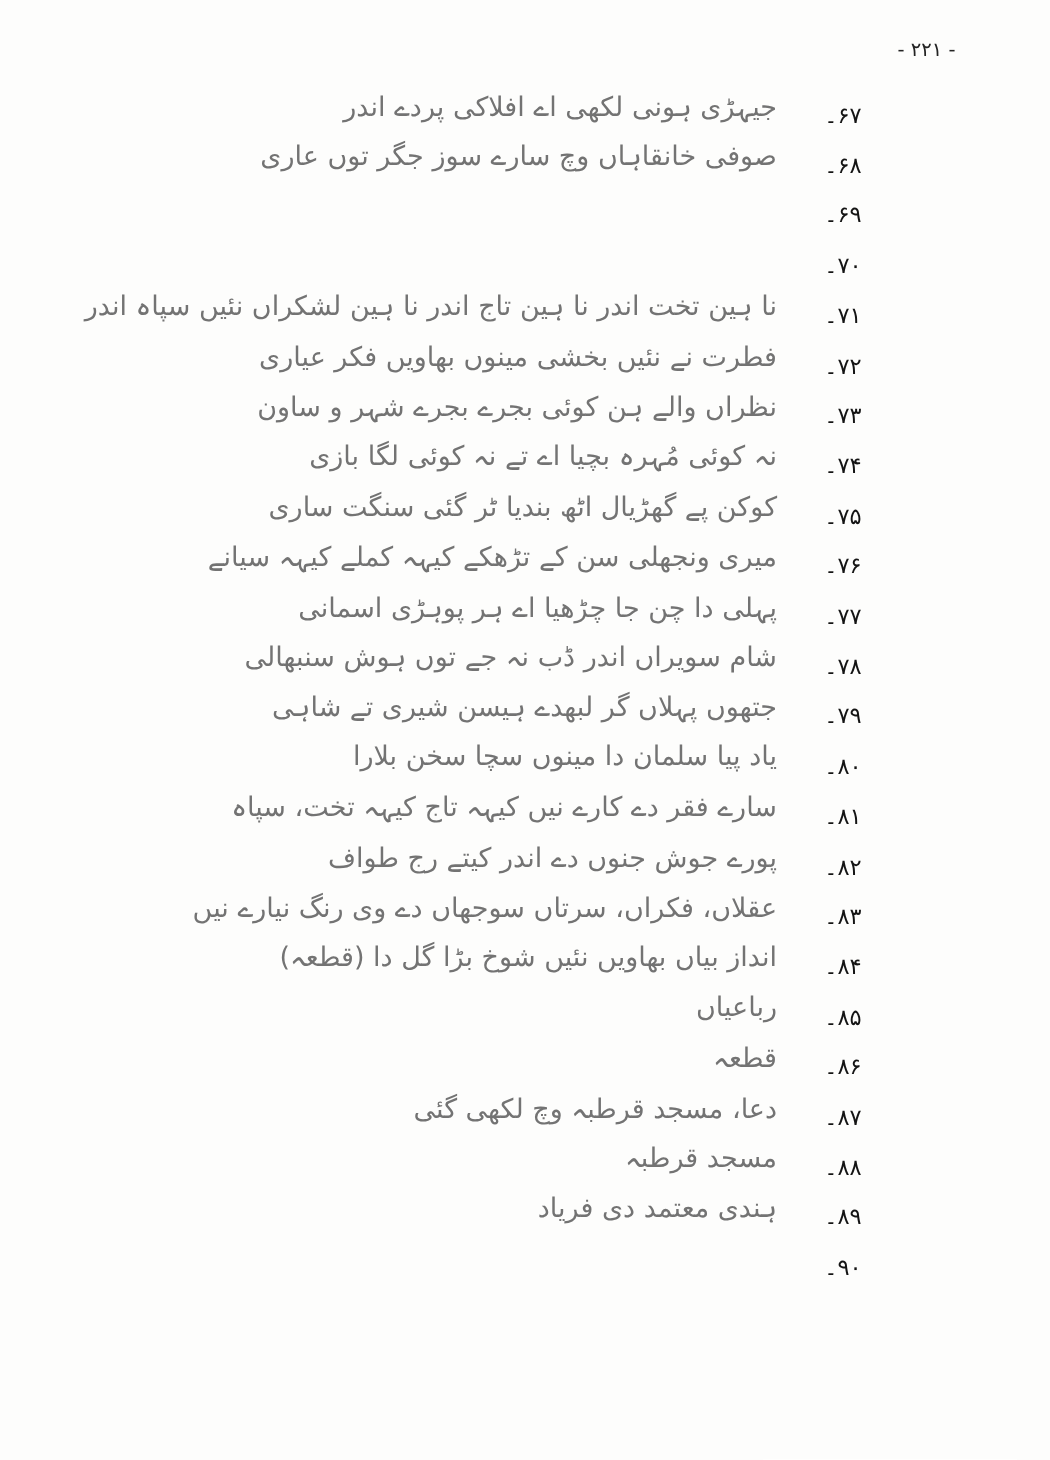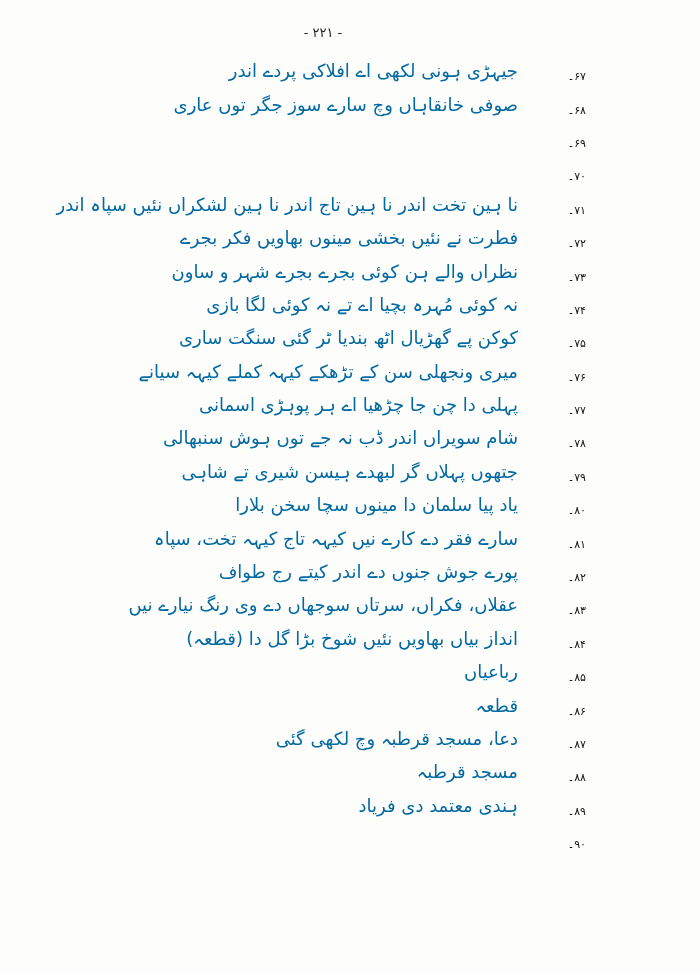--- a/index.html
+++ b/index.html
@@ -15,21 +15,21 @@
     background: #fdfdfc;
     overflow: hidden;
     direction: rtl;
     color: #1a1a1a;
   }
   .page-header {
     position: absolute;
     top: 22px;
     left: 0;
     width: 628px;
-    text-align: center;
+    text-align: right;
     direction: rtl;
   }
   .page-header .page-num {
     position: relative;
     left: 9px; 
     font-size: 13px;
     letter-spacing: 2px;
     color: #232323;
   }
   .toc {
@@ -40,29 +40,29 @@
   }
   .toc-row {
     display: flex;           
     align-items: center;
     height: 33.4px;
     white-space: nowrap;
   }
   .toc-num {
     flex: 0 0 48px;
     width: 48px;
-    text-align: right;
-    font-size: 11px;
+    text-align: center;
+    font-size: 15px;
     color: #141414;
     margin-top: 12px;
   }
   .toc-title {
     margin-right: 20px;      
     font-size: 18px;
-    color: #0369a1;
+    color: #737373;
     letter-spacing: 0;
   }
 </style>
 </head>
 <body>
 
 <div class="page">
 
   <div class="page-header">
     <span class="page-num">- ۲۲۱ -</span>
@@ -87,21 +87,21 @@
     <span class="toc-num">۷۰۔</span>
   </div>
 
   <div class="toc-row">
     <span class="toc-num">۷۱۔</span>
     <span class="toc-title">نا ہین تخت اندر نا ہین تاج اندر نا ہین لشکراں نئیں سپاہ اندر</span>
   </div>
 
   <div class="toc-row">
     <span class="toc-num">۷۲۔</span>
-    <span class="toc-title">فطرت نے نئیں بخشی مینوں بھاویں فکر بجرے</span>
+    <span class="toc-title">فطرت نے نئیں بخشی مینوں بھاویں فکر عیاری</span>
   </div>
 
   <div class="toc-row">
     <span class="toc-num">۷۳۔</span>
     <span class="toc-title">نظراں والے ہن کوئی بجرے بجرے شہر و ساون</span>
   </div>
 
   <div class="toc-row">
     <span class="toc-num">۷۴۔</span>
     <span class="toc-title">نہ کوئی مُہرہ بچیا اے تے نہ کوئی لگا بازی</span>

